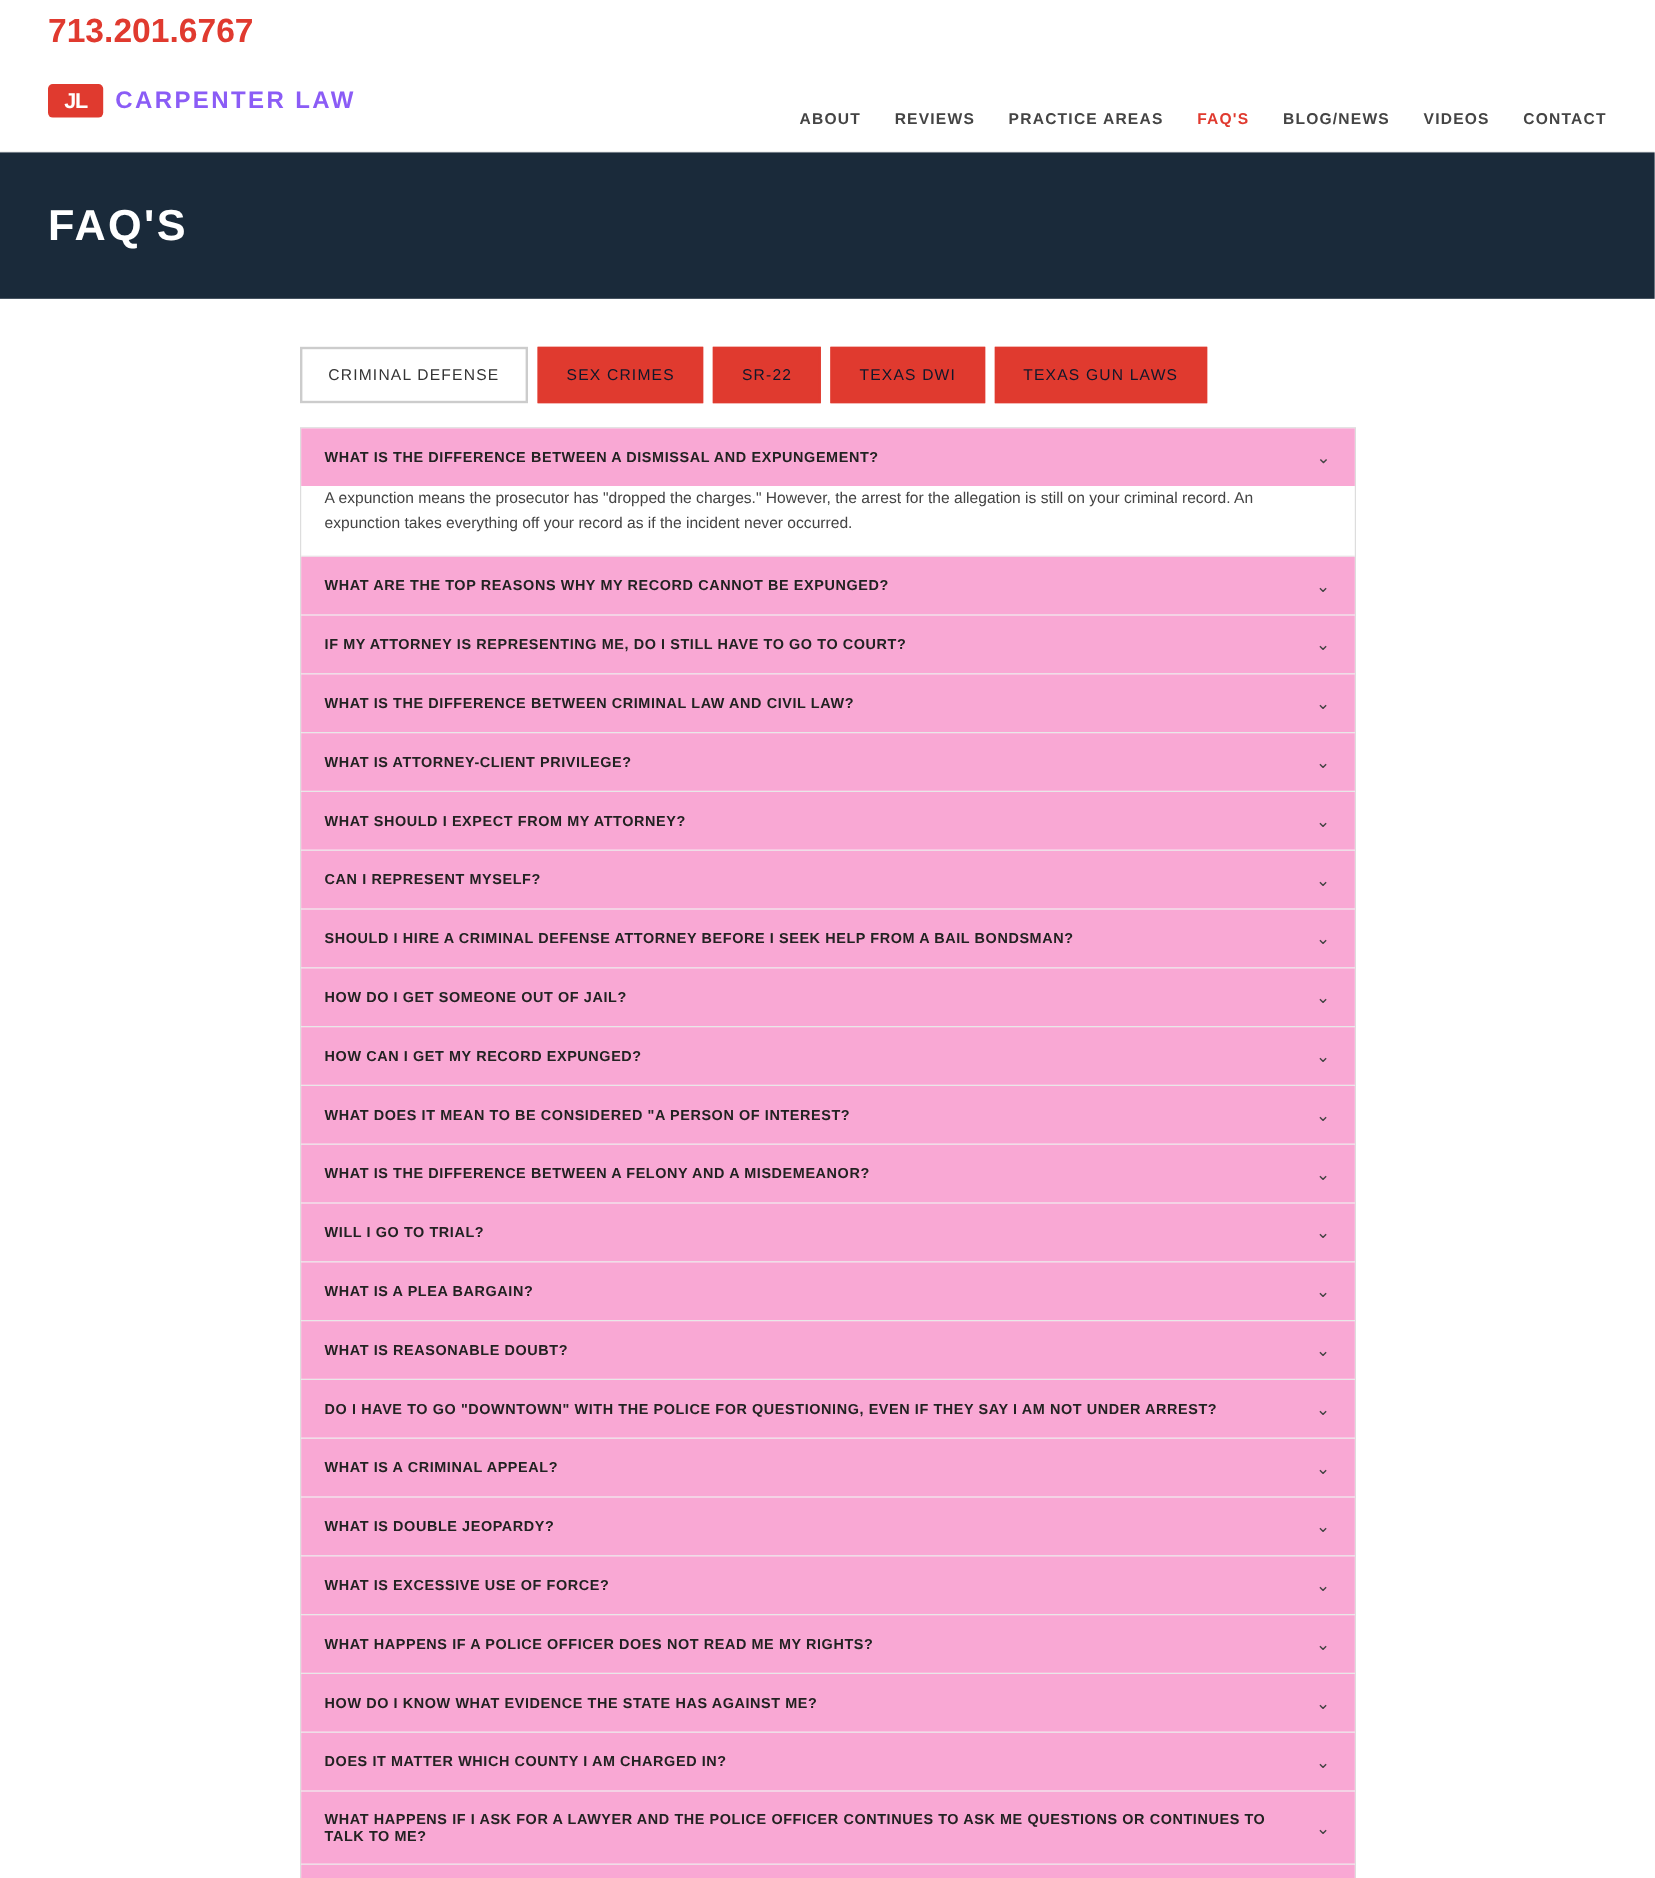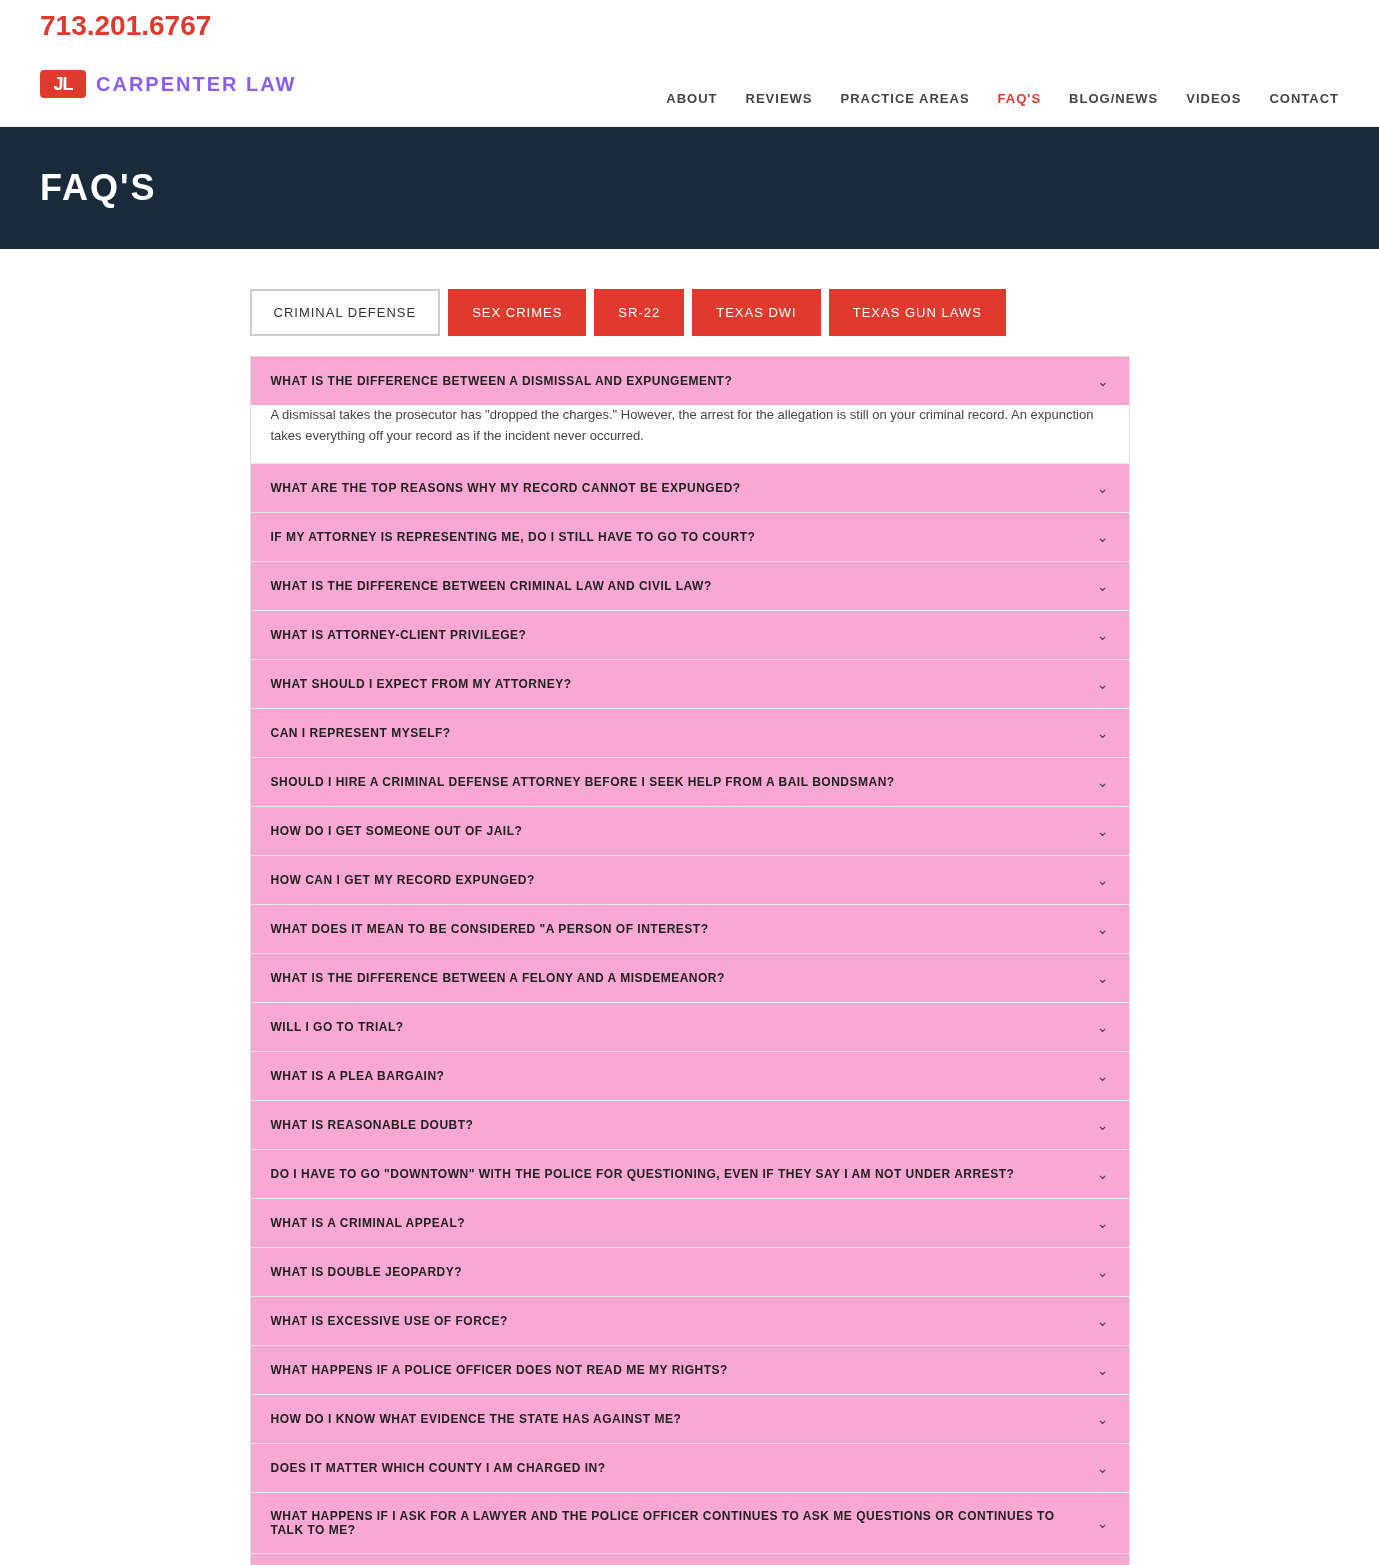--- a/index.html
+++ b/index.html
@@ -110,21 +110,21 @@
       cursor: pointer;
     }
     .tab.active {
       border-color: #ccc;
       background: #fff;
       color: #333;
     }
     .tab.colored {
       background: #e03a2f;
       border-color: #e03a2f;
-      color: #ffffff;
+      color: #0f172a;
     }
 
     
     .faq-container {
       border: 1px solid #ddd;
       background: #fff;
     }
 
     
     .faq-item {
@@ -210,21 +210,21 @@
       <button class="tab colored">TEXAS GUN LAWS</button>
     </div>
 
   <div class="faq-container">
 
   <div class="faq-item open">
         <div class="faq-question">
           <span class="faq-question-text">WHAT IS THE DIFFERENCE BETWEEN A DISMISSAL AND EXPUNGEMENT?</span>
           <span class="faq-chevron up">⌃</span>
         </div>
-        <div class="faq-answer">A dismissal takes the prosecutor has "dropped the charges." However, the arrest for the allegation is still on your criminal record. An expunction takes everything off your record as if the incident never occurred.</div>
+        <div class="faq-answer">A expunction means the prosecutor has "dropped the charges." However, the arrest for the allegation is still on your criminal record. An expunction takes everything off your record as if the incident never occurred.</div>
       </div>
       <div class="faq-item">
         <div class="faq-question">
           <span class="faq-question-text">WHAT ARE THE TOP REASONS WHY MY RECORD CANNOT BE EXPUNGED?</span>
           <span class="faq-chevron">⌄</span>
         </div>
       </div>
       <div class="faq-item">
         <div class="faq-question">
           <span class="faq-question-text">IF MY ATTORNEY IS REPRESENTING ME, DO I STILL HAVE TO GO TO COURT?</span>

